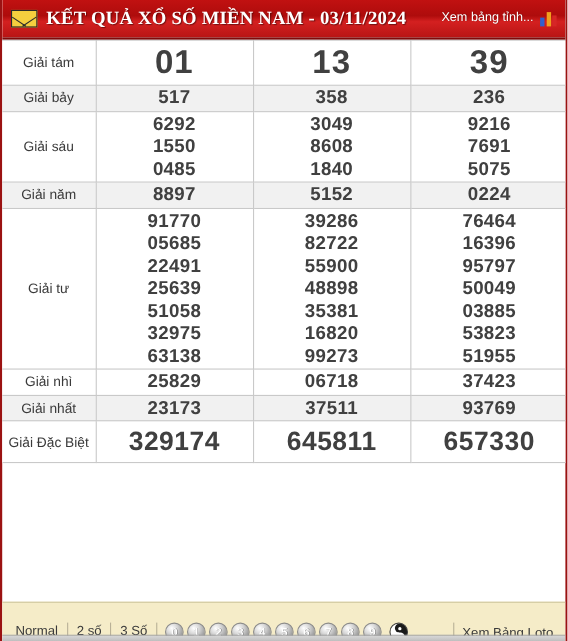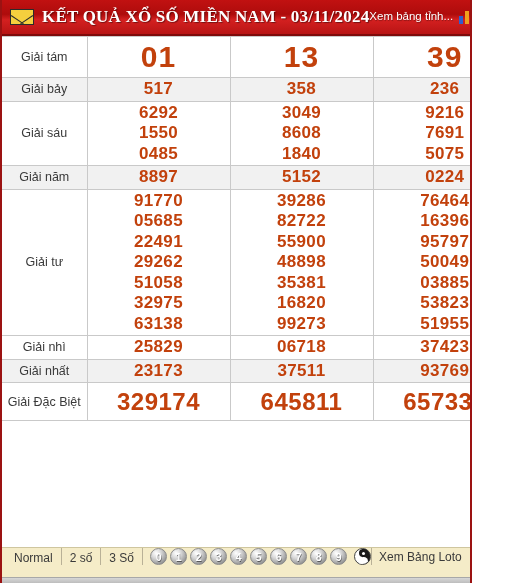--- a/index.html
+++ b/index.html
@@ -6,21 +6,21 @@
 
   html, body {
     width: 516px;
     height: 583px;
     overflow: hidden;
     background: #ffffff;
     font-family: "Liberation Sans", sans-serif;
   }
 
   #app {
-    width: 472px;
+    width: 516px;
     height: 583px;
     position: relative;
     background: #ffffff;
     border: 2px solid #9b1212;
     border-top: none;
     border-bottom: none;
     overflow: hidden;
   }
 
   
@@ -89,21 +89,21 @@
   
   .tbl {
     width: 100%;
     border-collapse: collapse;
     table-layout: fixed;
   }
   .tbl td, .tbl th {
     border: 1px solid #c9c9c9;
     text-align: center;
     vertical-align: middle;
-    color: #c2410c;
+    color: #404040;
     padding: 1px 2px;
   }
   .tbl td:first-child, .tbl th:first-child { border-left: none; }
   .tbl td:last-child,  .tbl th:last-child  { border-right: none; }
 
   col.c-label { width: 85px; }
   col.c-prov  { width: 143px; }
 
   tr.row-head th {
     background: #f1f1f1;
@@ -162,21 +162,21 @@
   tr.row-special td.lbl { font-size: 12.5px; }
 
   
   .footer {
     position: absolute;
     left: 0; right: 0; bottom: 0;
     height: 36px;
     background: #f5ecc8;
     border-top: 1px solid #cfc69f;
     display: flex;
-    align-items: flex-start;
+    align-items: flex-end;
     padding: 0 4px;
     gap: 0;
   }
   .foot-tab {
     font-size: 12px;
     color: #3a3a3a;
     padding: 0 8px;
     white-space: nowrap;
     line-height: 20px;
   }
@@ -331,21 +331,21 @@
           <td class="num">
             <div>0224</div>
           </td>
         </tr>
         <tr class="plain">
           <td class="lbl">Giải tư</td>
           <td class="num">
             <div>91770</div>
             <div>05685</div>
             <div>22491</div>
-            <div>29262</div>
+            <div>25639</div>
             <div>51058</div>
             <div>32975</div>
             <div>63138</div>
           </td>
           <td class="num">
             <div>39286</div>
             <div>82722</div>
             <div>55900</div>
             <div>48898</div>
             <div>35381</div>

